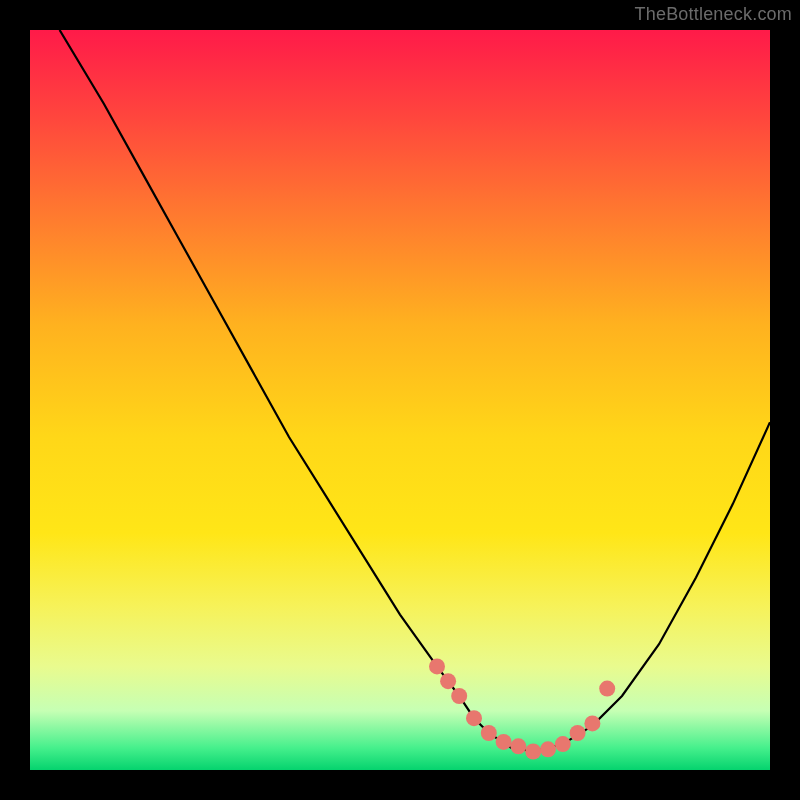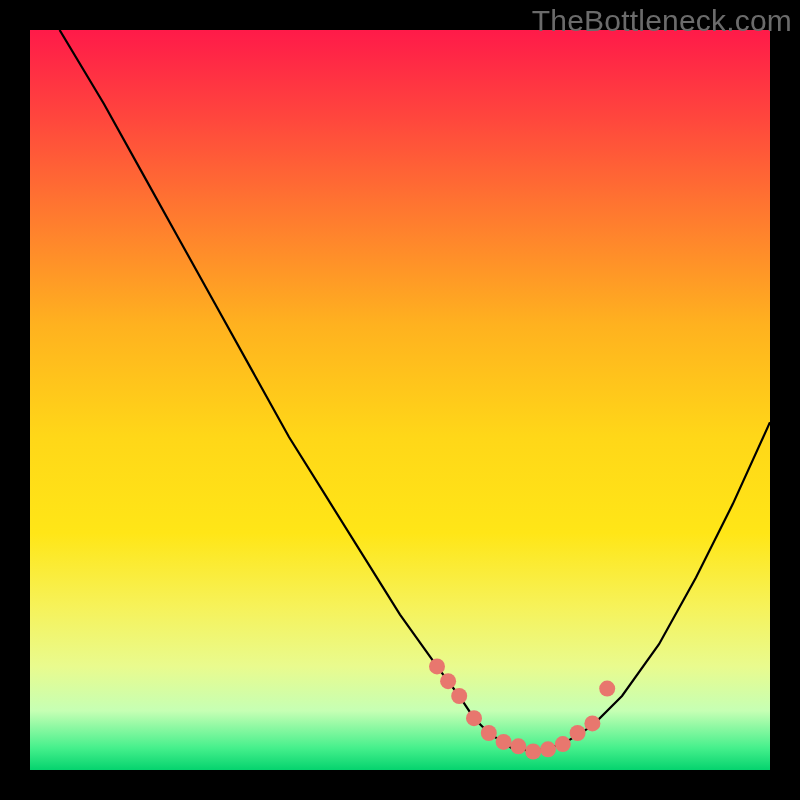--- a/index.html
+++ b/index.html
@@ -39,21 +39,21 @@
     position: absolute;
     left: 0; top: 0;
     width: 740px;
     height: 740px;
   }
   .watermark {
     position: absolute;
     top: 4px;
     right: 8px;
     font-family: Arial, Helvetica, sans-serif;
-    font-size: 30px;
+    font-size: 18px;
     color: #6b6b6b;
     letter-spacing: 0.2px;
   }
 </style>
 </head>
 <body>
 
 <div class="frame">
   <div class="plot-bg"></div>
   <svg class="svg-overlay" viewBox="0 0 740 740">

